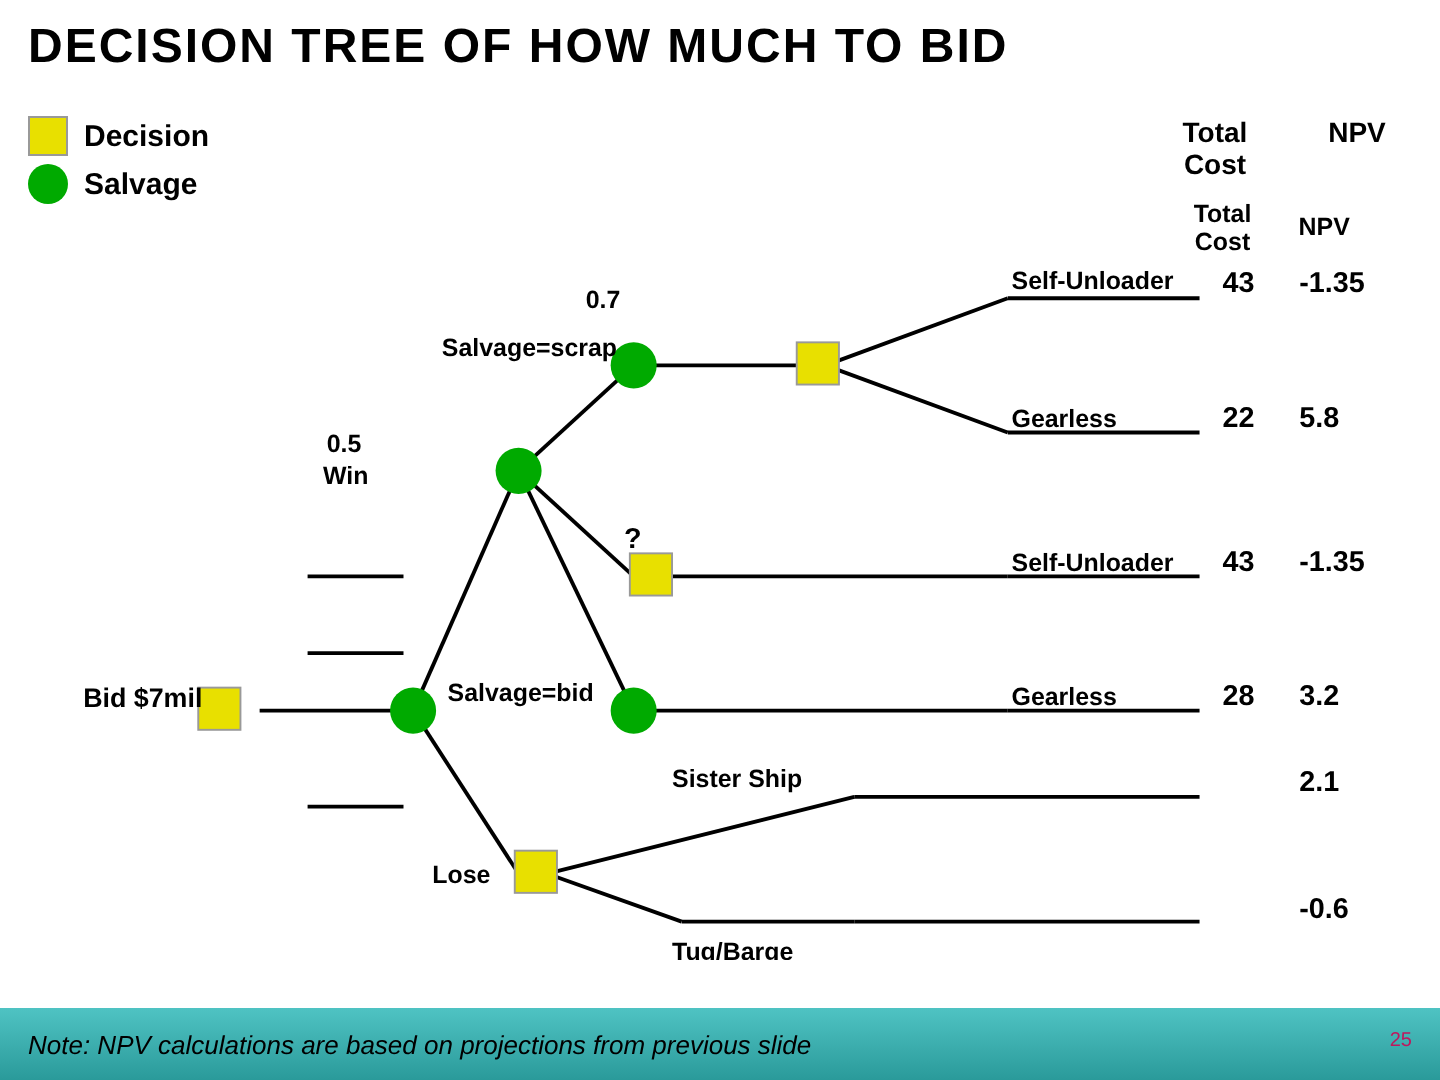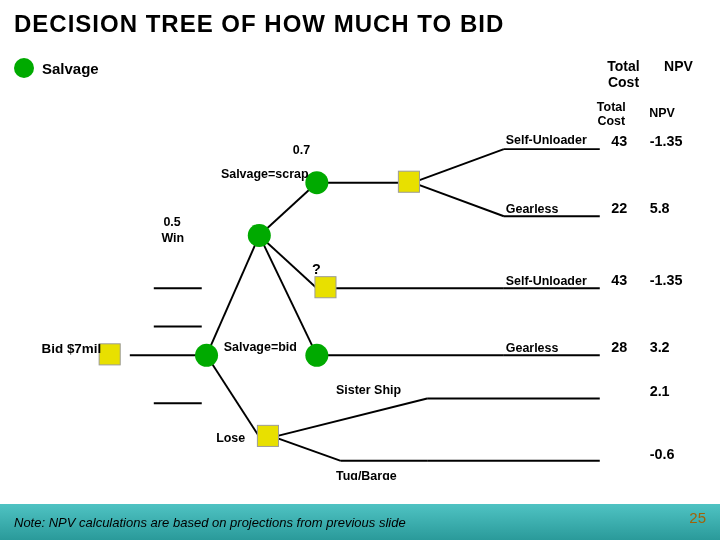--- a/index.html
+++ b/index.html
@@ -49,21 +49,21 @@
       border-radius: 50%;
       flex-shrink: 0;
     }
 
     
     .col-headers {
       position: absolute;
       top: 58px;
       right: 14px;
       display: flex;
-      gap: 0;
+      gap: 16px;
     }
     .col-header {
       font-size: 14px;
       font-weight: bold;
       text-align: center;
     }
     .col-total-cost {
       width: 55px;
     }
     .col-npv {
@@ -83,22 +83,22 @@
       position: absolute;
       top: 0;
       left: 0;
       width: 100%;
       height: 100%;
     }
     .page-num {
       position: absolute;
       bottom: 12px;
       right: 14px;
-      font-size: 15px;
-      color: #a16207;
+      font-size: 10px;
+      color: #be185d;
     }
 
     
     .bottom-bar {
       position: absolute;
       bottom: 0;
       left: 0;
       right: 0;
       height: 36px;
       background: linear-gradient(to bottom, #4fc3c3, #2a9a9a);
@@ -107,20 +107,24 @@
       padding: 0 14px;
       margin-top: 48px;
     }
   </style>
 </head>
 <body>
 
 <div class="title">DECISION TREE OF HOW MUCH TO BID</div>
 
 <div class="legend">
+  <div class="legend-item">
+    <div class="legend-square"></div>
+    <span>Decision</span>
+  </div>
   <div class="legend-item">
     <div class="legend-circle"></div>
     <span>Salvage</span>
   </div>
 </div>
 
 <div class="col-headers">
   <div class="col-header col-total-cost">Total Cost</div>
   <div class="col-header col-npv">NPV</div>
 </div>

